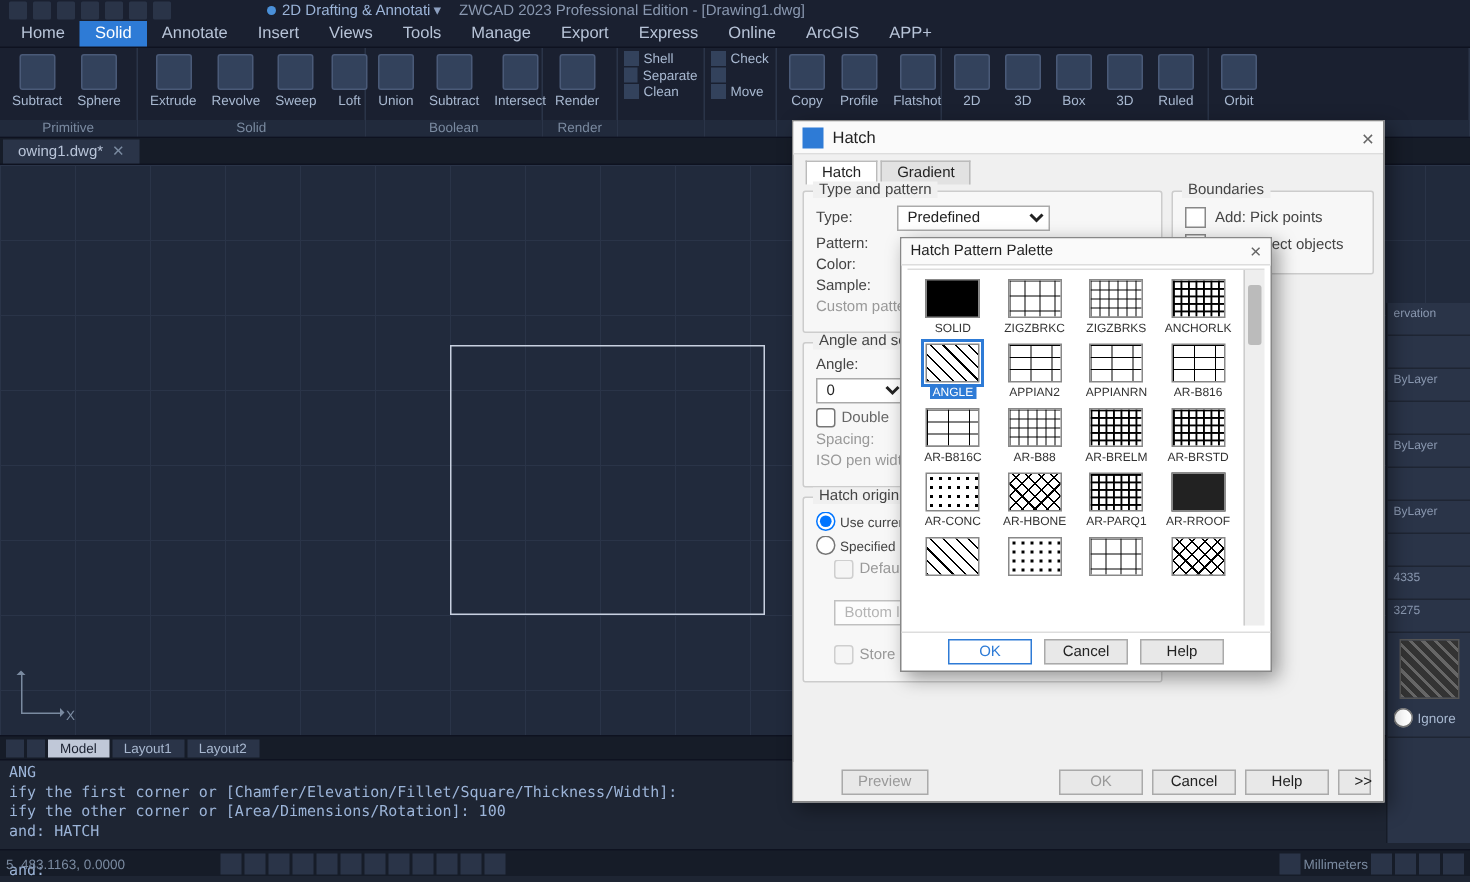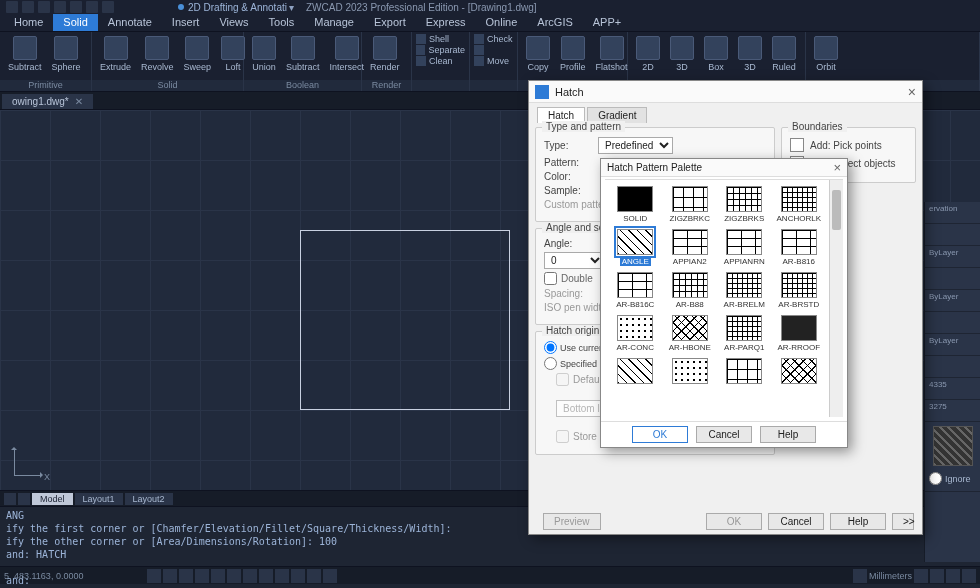--- a/index.html
+++ b/index.html
@@ -80,21 +80,21 @@
   .dlg-left { flex: 1; }
   .dlg-right { width: 135px; }
   .bnd-btn { display: flex; align-items: center; gap: 6px; margin: 4px 0; font-size: 10px; color: #444; cursor: pointer; }
   .bnd-btn .bi { width: 14px; height: 14px; border: 1px solid #888; background: #fff; }
 
   .dlg-foot { position: absolute; left: 0; right: 0; bottom: 0; height: 26px; display: flex; align-items: center; justify-content: flex-end; gap: 6px; padding: 0 8px; background: #f0f0f0; }
   .btn { min-width: 56px; padding: 2px 10px; background: #e8e8e8; border: 1px solid #aaa; font-size: 10px; color: #222; cursor: pointer; text-align: center; }
   .btn.ghost { color: #999; }
   .expand { width: 22px; min-width: 22px; }
 
-  .prev-btn { position: absolute; left: 14px; bottom: 4px; margin-top: 36px; }
+  .prev-btn { position: absolute; left: 32px; bottom: 4px; margin-top: 36px; }
 
   .origin-preview { width: 38px; height: 38px; border: 1px solid #aaa; background: #fff;
     background-image: linear-gradient(#aaa 1px, transparent 1px), linear-gradient(90deg, #aaa 1px, transparent 1px);
     background-size: 10px 10px; display: inline-block; }
 
   
   .palette { position: absolute; left: 600px; top: 158px; width: 248px; height: 290px; background: #fff; border: 1px solid #888; box-shadow: 4px 4px 12px rgba(0,0,0,.4); color: #222; font-size: 10px; display: flex; flex-direction: column; }
   .pal-title { height: 18px; display: flex; align-items: center; padding: 4px 6px; background: #fafafa; border-bottom: 1px solid #ddd; }
   .pal-title .close { margin-left: auto; font-size: 13px; color: #666; cursor: pointer; }
   .pal-tabs { display: flex; gap: 6px; padding: 3px 6px 0 6px; font-size: 9px; }
@@ -403,21 +403,21 @@
   <div class="dlg-tabs">
     <div class="dlg-tab active">Hatch</div>
     <div class="dlg-tab">Gradient</div>
   </div>
   <div class="dlg-body">
     <div class="dlg-left">
       <div class="gbox">
         <span class="gtitle">Type and pattern</span>
         <div class="frow">
             <label>Type:</label>
-          <select style="width:75px;"><option>Predefined</option></select>
+          <select style="width:102px;"><option>Predefined</option></select>
           </div>
         <div class="frow">
             <label>Pattern:</label>
           </div>
         <div class="frow">
             <label>Color:</label>
           </div>
         <div class="frow">
             <label>Sample:</label>
           </div>

